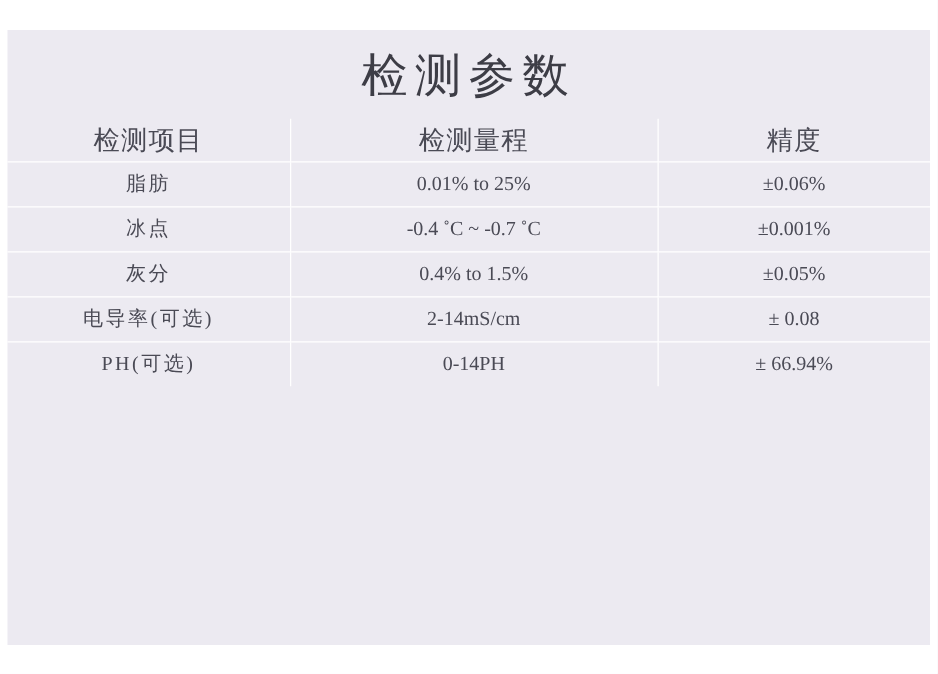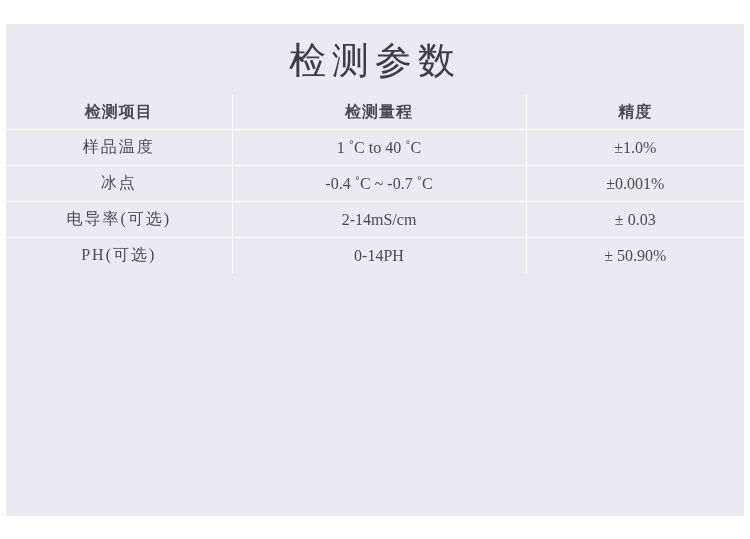--- a/index.html
+++ b/index.html
@@ -57,24 +57,23 @@
     font-size: 16px;
     font-weight: normal;
     padding: 0;
     height: 35px;
     vertical-align: middle;
     border-right: 1px solid #ffffff;
     border-bottom: 1px solid #ffffff;
     background: transparent;
   }
   table.params tr.header th {
-    font-size: 16px;
+    font-size: 21px;
     letter-spacing: 1px;
     height: 34px;
-    font-weight: bold;
   }
   table.params th:last-child,
   table.params td:last-child {
     border-right: none;
   }
   table.params tr:last-child td {
     border-bottom: none;
   }
   .cn {
     letter-spacing: 2px;
@@ -94,35 +93,40 @@
       </colgroup>
       <thead>
         <tr class="header">
           <th class="cn">检测项目</th>
           <th class="cn">检测量程</th>
           <th class="cn">精度</th>
         </tr>
       </thead>
       <tbody>
         <tr>
-          <td class="cn">样品温度</td>
-          <td>1 ˚C to 40 ˚C</td>
-          <td>±1.0%</td>
+          <td class="cn">脂肪</td>
+          <td>0.01% to 25%</td>
+          <td>±0.06%</td>
         </tr>
         <tr>
           <td class="cn">冰点</td>
           <td>-0.4 ˚C ~ -0.7 ˚C</td>
           <td>±0.001%</td>
         </tr>
         <tr>
+          <td class="cn">灰分</td>
+          <td>0.4% to 1.5%</td>
+          <td>±0.05%</td>
+        </tr>
+        <tr>
           <td class="cn">电导率(可选)</td>
           <td>2-14mS/cm</td>
-          <td>± 0.03</td>
+          <td>± 0.08</td>
         </tr>
         <tr>
           <td class="cn">PH(可选)</td>
           <td>0-14PH</td>
-          <td>± 50.90%</td>
+          <td>± 66.94%</td>
         </tr>
       </tbody>
     </table>
   </div>
 </div>
 
 </body></html>

